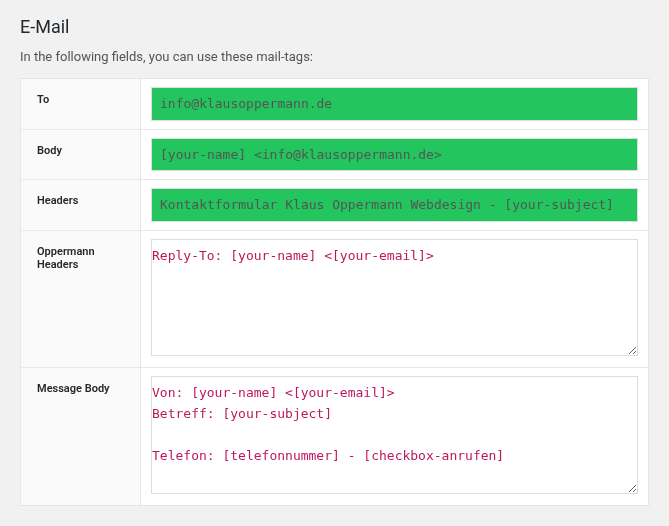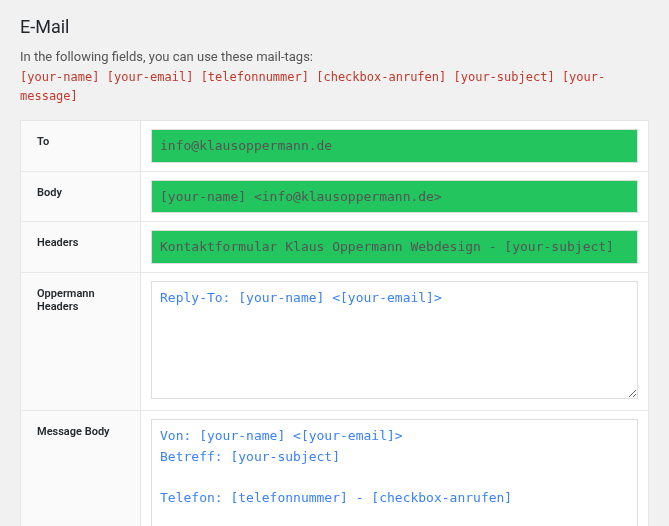--- a/index.html
+++ b/index.html
@@ -91,47 +91,39 @@
       font-family: monospace;
       color: #555;
       background: #22c55e;
       outline: none;
       line-height: 1.5;
     }
 
     .form-textarea {
       width: 100%;
       border: 1px solid #ddd;
-      padding: 6px 8px;
+      padding: 6px 0;
       font-size: 13px;
       font-family: monospace;
-      color: #3b82f6;
+      color: #be185d;
       background: #fff;
       outline: none;
       resize: vertical;
       line-height: 1.6;
     }
   </style>
 </head>
 <body>
 
 <div class="page-container">
 
   <h1 class="page-title">E-Mail</h1>
 
   <div class="info-box">
     <p class="info-text">In the following fields, you can use these mail-tags:</p>
-    <div class="mail-tags">
-      <span class="mail-tag">[your-name] </span>
-      <span class="mail-tag">[your-email] </span>
-      <span class="mail-tag">[telefonnummer] </span>
-      <span class="mail-tag">[checkbox-anrufen] </span>
-      <span class="mail-tag">[your-subject] </span>
-      <span class="mail-tag">[your-message]</span>
-    </div>
   </div>
 
   <table class="form-table">
     <tbody>
       <tr class="form-row">
         <td class="form-label">To</td>
         <td class="form-field">
           <input type="text" class="form-input" value="info@klausoppermann.de" style="">
         </td>
       </tr>

